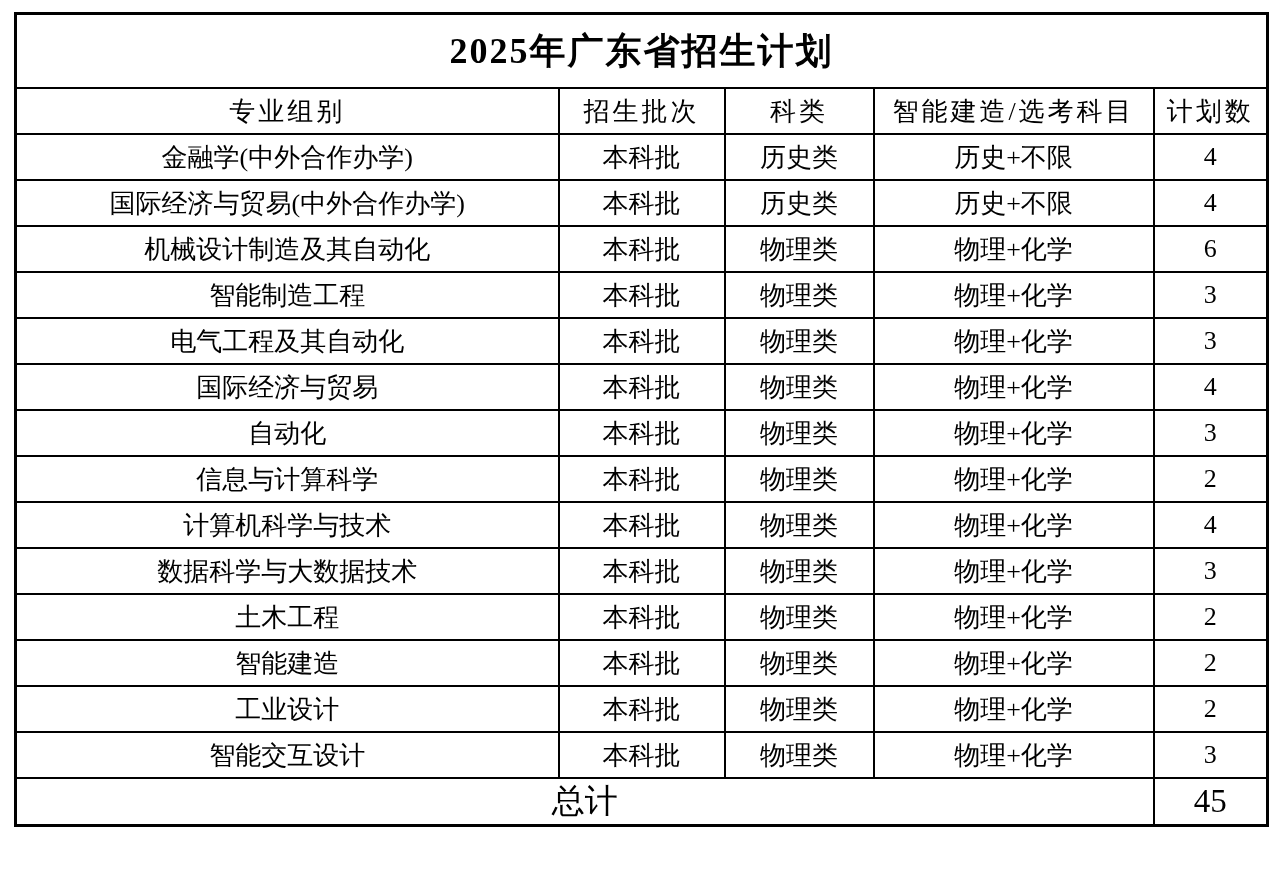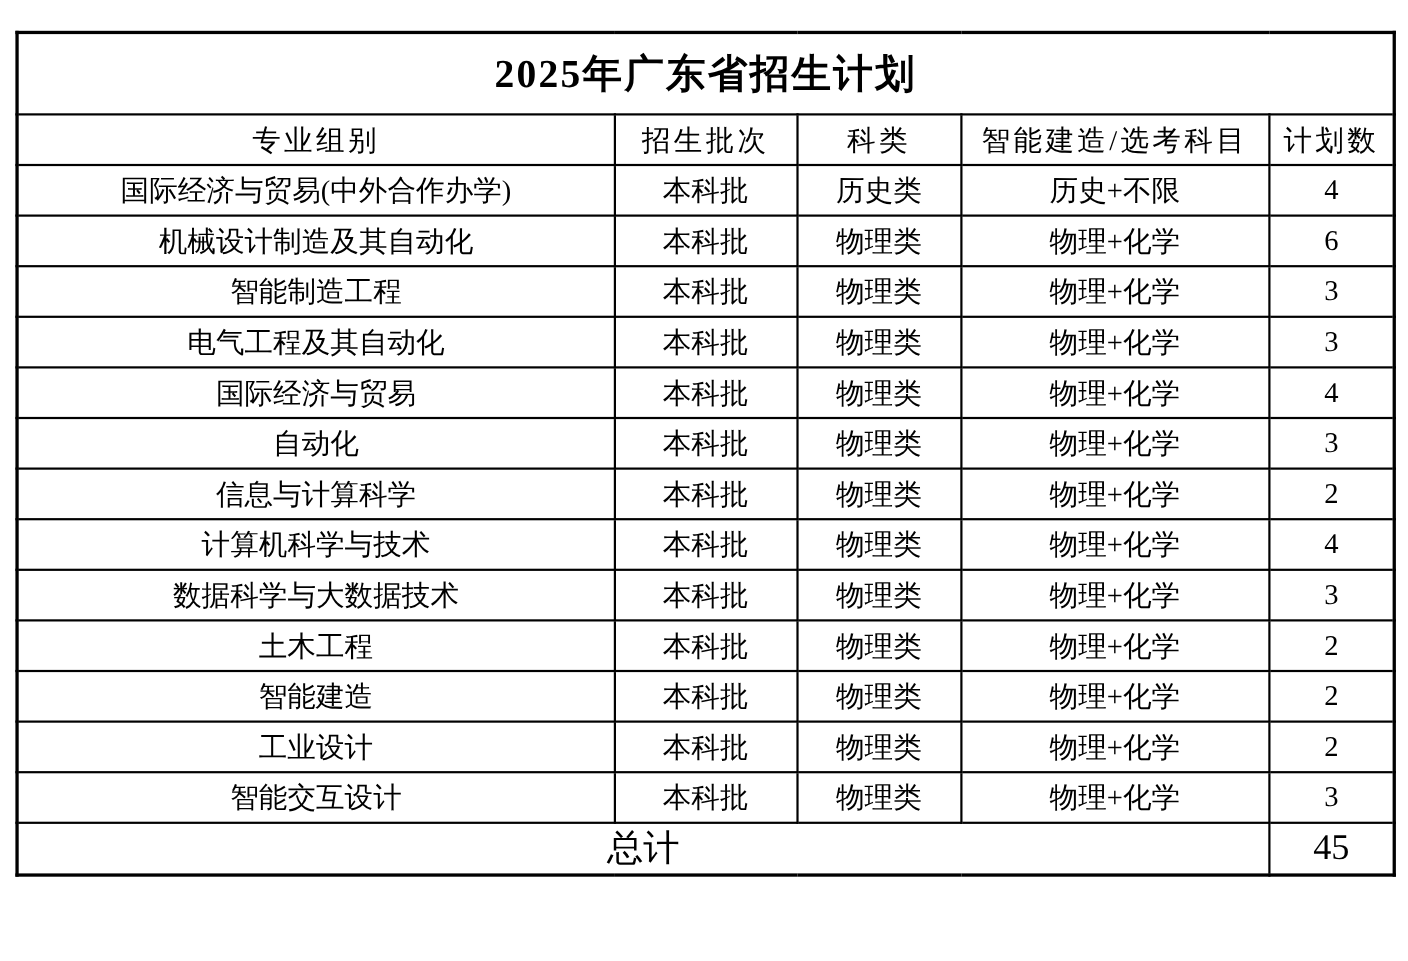--- a/index.html
+++ b/index.html
@@ -14,21 +14,21 @@
   .canvas {
     position: relative;
     width: 1280px;
     height: 874px;
     background: #ffffff;
     overflow: hidden;
   }
   table.plan {
     position: absolute;
     left: 14px;
-    top: 28px;
+    top: 12px;
     width: 1252px;
     border-collapse: collapse;
     table-layout: fixed;
     background: #ffffff;
   }
   table.plan td, table.plan th {
     border: 2px solid #000000;
     text-align: center;
     vertical-align: middle;
     padding: 0 4px;
@@ -87,20 +87,27 @@
       <tr>
         <th class="header-cell">专业组别</th>
         <th class="header-cell">招生批次</th>
         <th class="header-cell">科类</th>
         <th class="header-cell">智能建造/选考科目</th>
         <th class="header-cell">计划数</th>
       </tr>
     </thead>
     <tbody>
 
+    <tr class="data-row">
+          <td>金融学(中外合作办学)</td>
+          <td>本科批</td>
+          <td>历史类</td>
+          <td>历史+不限</td>
+          <td class="num-cell">4</td>
+        </tr>
         <tr class="data-row">
           <td>国际经济与贸易(中外合作办学)</td>
           <td>本科批</td>
           <td>历史类</td>
           <td>历史+不限</td>
           <td class="num-cell">4</td>
         </tr>
         <tr class="data-row">
           <td>机械设计制造及其自动化</td>
           <td>本科批</td>

